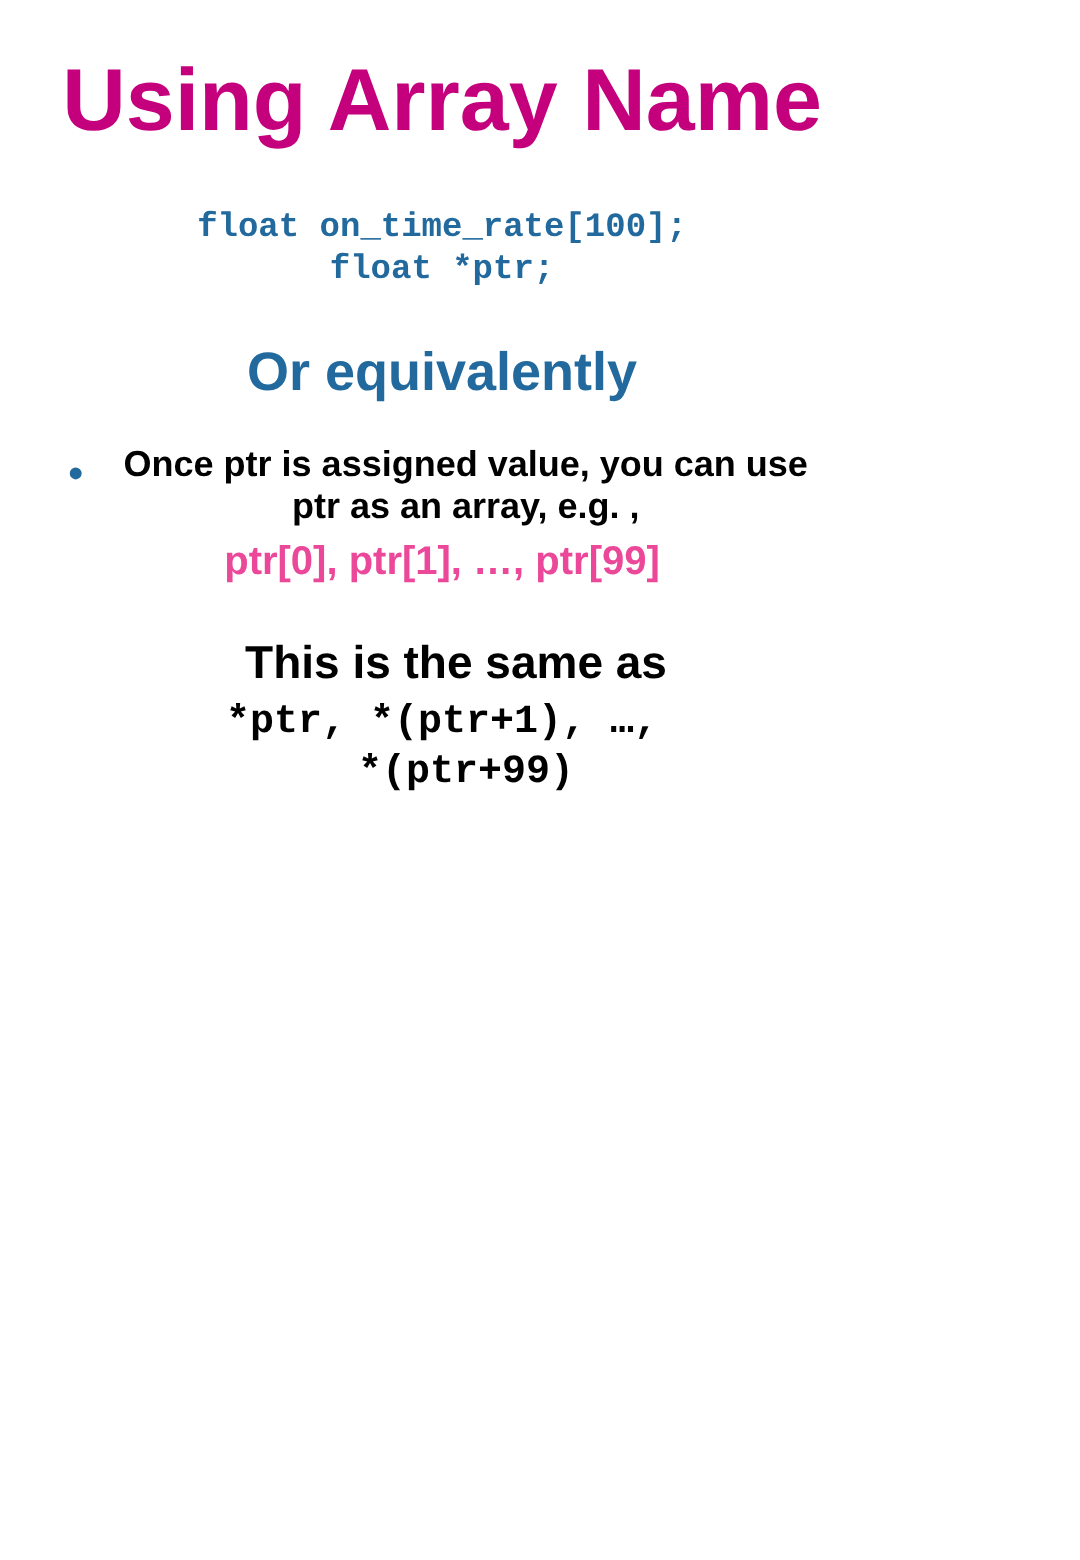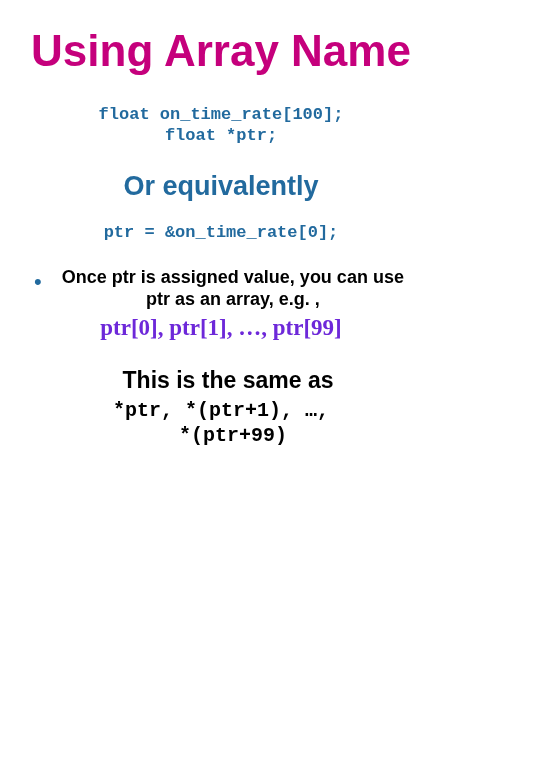--- a/index.html
+++ b/index.html
@@ -57,25 +57,25 @@
   }
   .bullet-text {
     font-family: "Arial Black", Arial, sans-serif;
     font-weight: 900;
     font-size: 18px;
     line-height: 1.2;
     color: #000000;
     flex: 1;
   }
   .code-black {
-    font-family: Liberation Serif, serif;
+    font-family: Liberation Sans, sans-serif;
     font-weight: bold;
-    font-size: 23px;
+    font-size: 20px;
     line-height: 1.25;
-    color: #6d28d9;
+    color: #ec4899;
     margin: 0 0 24px 0;
     white-space: pre-wrap;
   }
   .label-black {
     font-family: "Arial Black", Arial, sans-serif;
     font-weight: 900;
     font-size: 23px;
     color: #000000;
     margin: 0 0 4px 14px;
   }
@@ -95,21 +95,20 @@
 <div class="slide">
 
   <h1 class="title">Using Array Name</h1>
 
   <div class="code">float on_time_rate[100];
 float *ptr;</div>
 
 
   <div class="label">Or equivalently</div>
 
-  <div class="code">ptr = &amp;on_time_rate[0];</div>
 
   <div class="bullet-row">
     <div class="bullet-dot">•</div>
     <div class="bullet-text">Once ptr is assigned value, you can use ptr as an array, e.g. ,</div>
   </div>
 
   <div class="code-black">ptr[0], ptr[1], …, ptr[99]</div>
 
   <div class="label-black">This is the same as</div>
 

